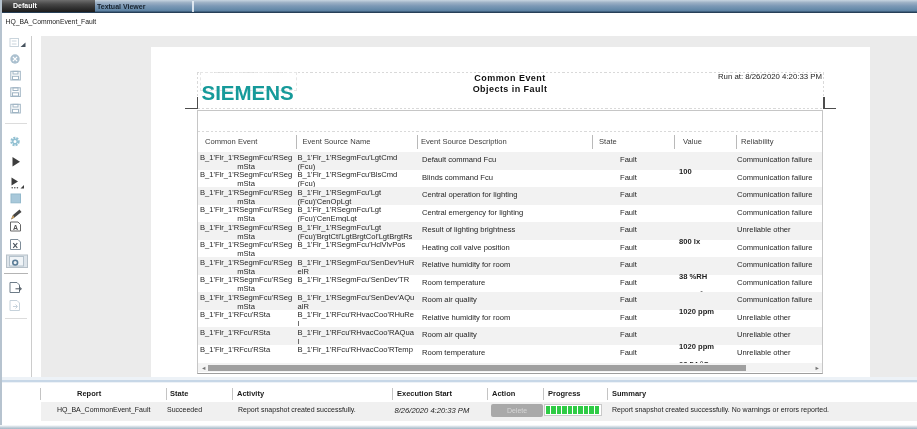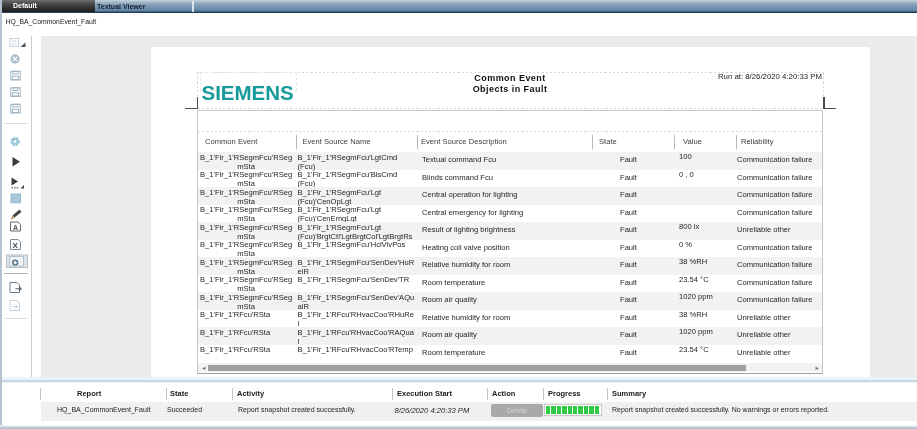--- a/index.html
+++ b/index.html
@@ -51,21 +51,21 @@
   .th{top:136.8px;font-size:7.6px;color:#3c3c3c;}
   .thsep{top:135px;width:1px;height:14px;background:#b9b9b9;}
   
   .trow{position:absolute;left:198px;width:624px;height:17.5px;}
   .trow.alt{background:#f2f2f2;}
   .tc{position:absolute;font-size:7.6px;color:#1e1e1e;line-height:9.1px;top:0.9px;}
   .c1{left:2px;text-align:center;}
   .c2{left:99.5px;}
   .c3{left:224px;top:3.3px;}
   .c4{left:398px;top:3.3px;padding-left:24px;}
-  .c5{left:481px;top:0;}
+  .c5{left:481px;top:15px;font-weight:bold;}
   .c6{left:539px;top:3.3px;}
   
   #sbtrack{left:198px;top:363px;width:624px;height:9px;background:#f3f3f3;}
   #sbthumb{left:207.5px;top:365.3px;width:538px;height:5.7px;background:#a0a0a0;}
   #sbleft{left:201px;top:364.8px;font-size:5.5px;color:#777;}
   #sbright{left:814.5px;top:364.8px;font-size:5.5px;color:#777;}
 </style>
 </head>
 <body>
 <div id="win">
@@ -172,21 +172,21 @@
   <div class="abs th" style="left:683px;">Value</div>
   <div class="abs th" style="left:741px;">Reliability</div>
   <div class="abs thsep" style="left:296px;"></div>
   <div class="abs thsep" style="left:417px;"></div>
   <div class="abs thsep" style="left:592px;"></div>
   <div class="abs thsep" style="left:674px;"></div>
   <div class="abs thsep" style="left:736px;"></div>
   <div class="trow alt" style="top:152px;">
     <div class="tc c1">B_1'Flr_1'RSegmFcu'RSeg<br>mSta</div>
     <div class="tc c2">B_1'Flr_1'RSegmFcu'LgtCmd<br>(Fcu)</div>
-    <div class="tc c3">Textual command Fcu</div>
+    <div class="tc c3">Default command Fcu</div>
       <div class="tc c4">Fault</div>
     <div class="tc c5">100</div>
       <div class="tc c6">Communication failure</div>
   </div>
   <div class="trow" style="top:169.5px;">
     <div class="tc c1">B_1'Flr_1'RSegmFcu'RSeg<br>mSta</div>
     <div class="tc c2">B_1'Flr_1'RSegmFcu'BlsCmd<br>(Fcu)</div>
     <div class="tc c3">Blinds command Fcu</div>
       <div class="tc c4">Fault</div>
     <div class="tc c5">0 , 0</div>

